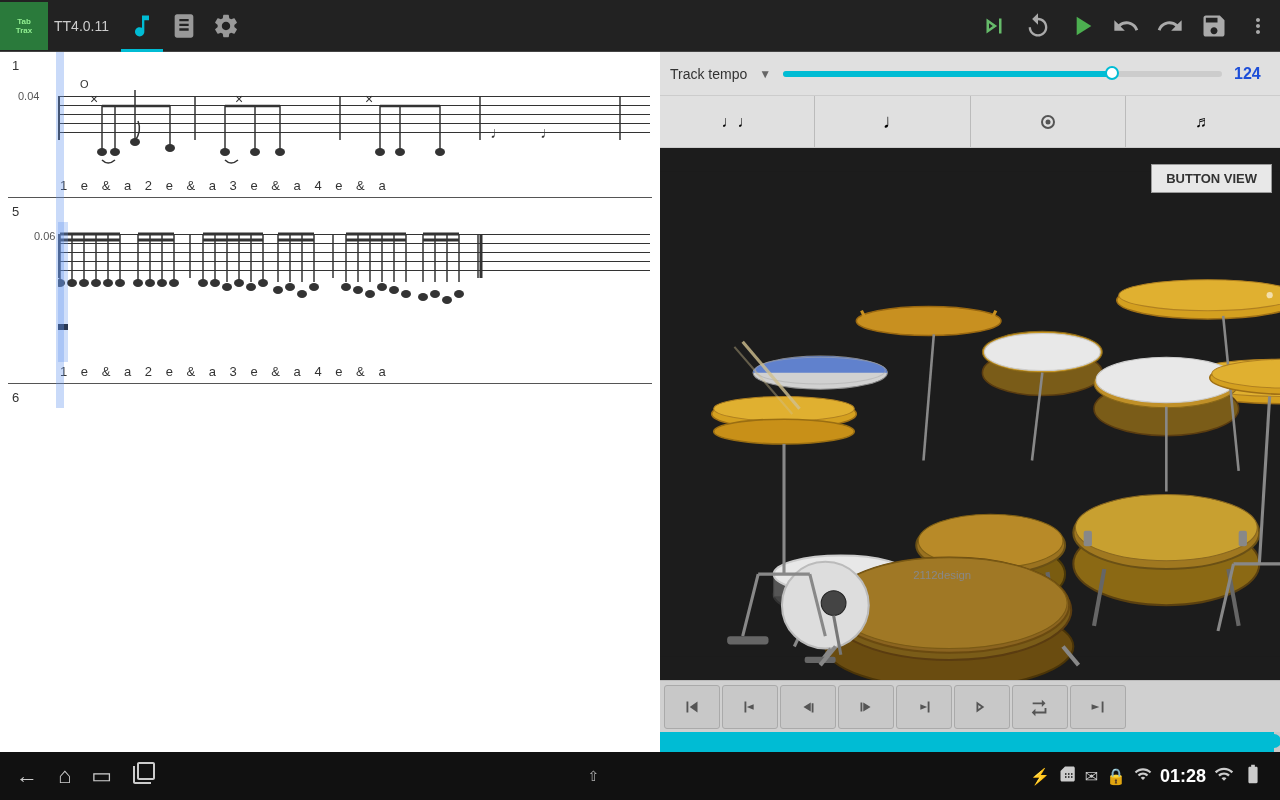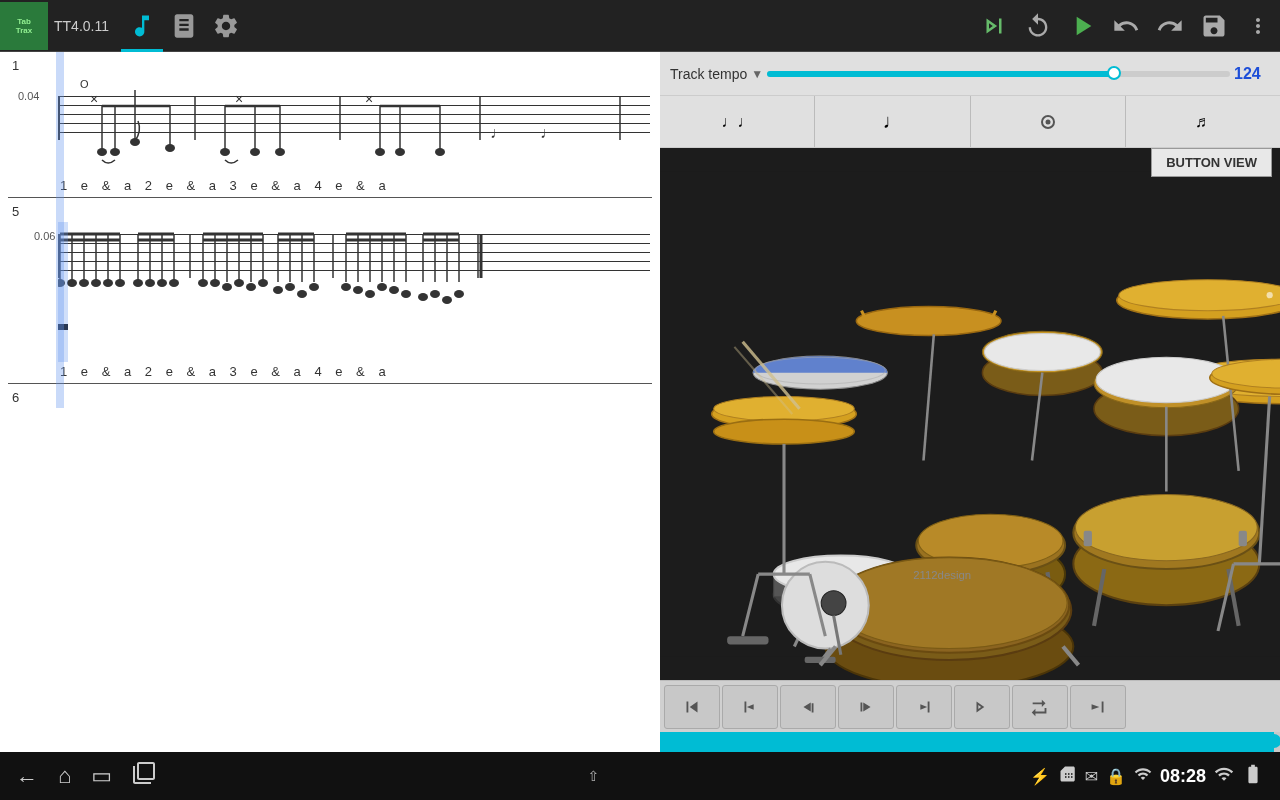--- a/index.html
+++ b/index.html
@@ -43,21 +43,21 @@
     }
 
     
     #right-panel {
       width: 620px; height: 700px; background: #e8e8e8; display: flex; flex-direction: column;
     }
 
     
     #tempo-row {
       display: flex; align-items: center; height: 44px; background: #e0e0e0;
-      padding: 8px 10px; gap: 4px; border-bottom: 1px solid #ccc;
+      padding: 8px 10px; gap: 12px; border-bottom: 1px solid #ccc;
     }
     #tempo-label { font-size: 14px; color: #333; }
     #tempo-slider-container {
       flex: 1; position: relative; height: 6px; background: #ccc; border-radius: 3px;
     }
     #tempo-slider-fill {
       position: absolute; left: 0; top: 0; height: 6px; background: #00bcd4; border-radius: 3px;
       width: 75%;
     }
     #tempo-slider-thumb {
@@ -439,21 +439,21 @@
         </span>
       </div>
       <div class="note-btn">
         <span style="font-size:16px;">♬</span>
       </div>
     </div>
 
     <div id="drum-area" style="position:relative;">
       
       
-      <button id="button-view-btn" style="position:absolute;right:8px;top:0;z-index:10;
+      <button id="button-view-btn" style="position:absolute;right:8px;top:16px;z-index:10;
               background:#e8e8e8;border:1px solid #999;padding:6px 14px;font-size:13px;font-weight:bold;cursor:pointer;">BUTTON VIEW</button>
 
       
       <svg viewBox="0 0 600 470" style="width:100%;height:100%;">
 
         <rect width="600" height="470" fill="#1c1c1c"></rect>
 
         <ellipse cx="490" cy="380" rx="90" ry="40" fill="#8B6914" stroke="#5a4010" stroke-width="2"></ellipse>
         <ellipse cx="490" cy="350" rx="90" ry="35" fill="#a07820" stroke="#6a5015" stroke-width="2"></ellipse>
         <ellipse cx="490" cy="345" rx="88" ry="32" fill="#c8a030" stroke="#8a6820" stroke-width="1"></ellipse>
@@ -639,21 +639,21 @@
           <path d="M19 2H8L2 8v12c0 1.1.9 2 2 2h15c1.1 0 2-.9 2-2V4c0-1.1-.9-2-2-2zm-9 15H8v-2h2v2zm0-4H8v-2h2v2zm4 4h-2v-2h2v2zm0-4h-2v-2h2v2zm4 4h-2v-2h2v2zm0-4h-2v-2h2v2z"></path>
         </svg>
     </span>
     <span class="status-small-icon">✉</span>
     <span class="status-small-icon">🔒</span>
     <span class="status-small-icon">
       <svg viewBox="0 0 24 24" width="18" height="18" fill="#ccc">
           <path d="M1 9l2 2c4.97-4.97 13.03-4.97 18 0l2-2C16.93 2.93 7.08 2.93 1 9zm8 8l3 3 3-3c-1.65-1.66-4.34-1.66-6 0zm-4-4l2 2c2.76-2.76 7.24-2.76 10 0l2-2C15.14 9.14 8.87 9.14 5 13z"></path>
         </svg>
     </span>
-    <span id="status-time">08:28</span>
+    <span id="status-time">01:28</span>
     <span class="status-small-icon">
       <svg viewBox="0 0 24 24" width="20" height="20" fill="#ccc">
           <path d="M1 9l2 2c4.97-4.97 13.03-4.97 18 0l2-2C16.93 2.93 7.08 2.93 1 9zm8 8l3 3 3-3c-1.65-1.66-4.34-1.66-6 0zm-4-4l2 2c2.76-2.76 7.24-2.76 10 0l2-2C15.14 9.14 8.87 9.14 5 13z"></path>
         </svg>
     </span>
     <span class="status-small-icon">
       <svg viewBox="0 0 24 24" width="22" height="22" fill="#ccc">
           <path d="M15.67 4H14V2h-4v2H8.33C7.6 4 7 4.6 7 5.33v15.33C7 21.4 7.6 22 8.33 22h7.33c.74 0 1.34-.6 1.34-1.33V5.33C17 4.6 16.4 4 15.67 4z"></path>
         </svg>
     </span>

